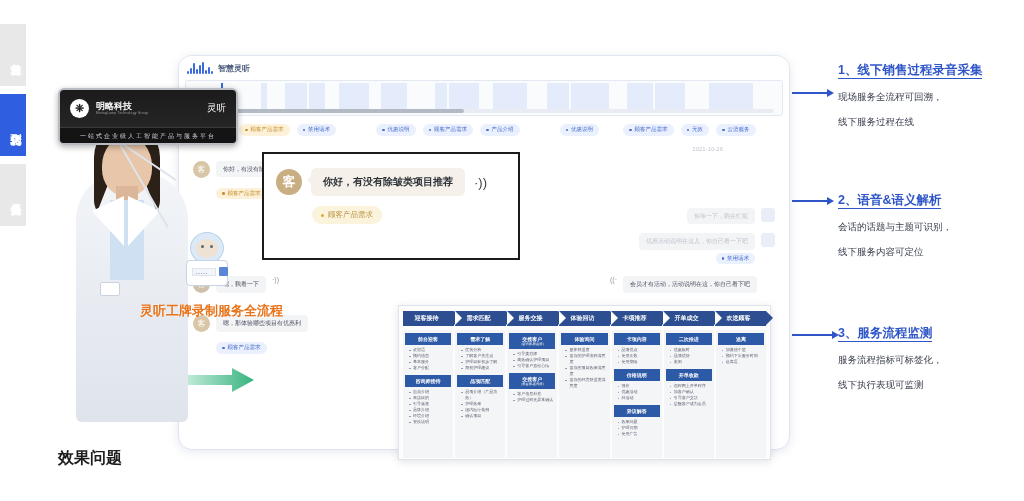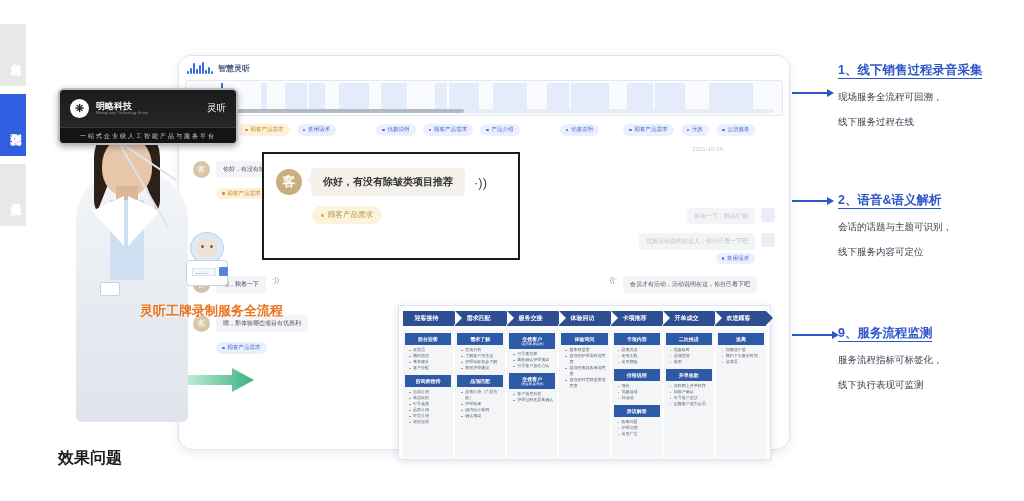--- a/index.html
+++ b/index.html
@@ -626,21 +626,21 @@
   <div class="anno-line">会话的话题与主题可识别，</div>
   <div class="anno-line">线下服务内容可定位</div>
 </div>
 <div class="arrow" style="left:792px; top:196px; width:42px">
   <div class="shaft" style="width:35px"></div>
     <div class="headp" style="left:35px"></div>
 </div>
 
 <div class="anno" style="top:325px">
   <div class="anno-title">
-    <span class="u">9、服务流程监测</span>
+    <span class="u">3、服务流程监测</span>
   </div>
   <div class="anno-line">服务流程指标可标签化，</div>
   <div class="anno-line">线下执行表现可监测</div>
 </div>
 <div class="arrow" style="left:792px; top:330px; width:50px">
   <div class="shaft" style="width:40px"></div>
     <div class="headp" style="left:40px"></div>
 </div>
 
 </body></html>

